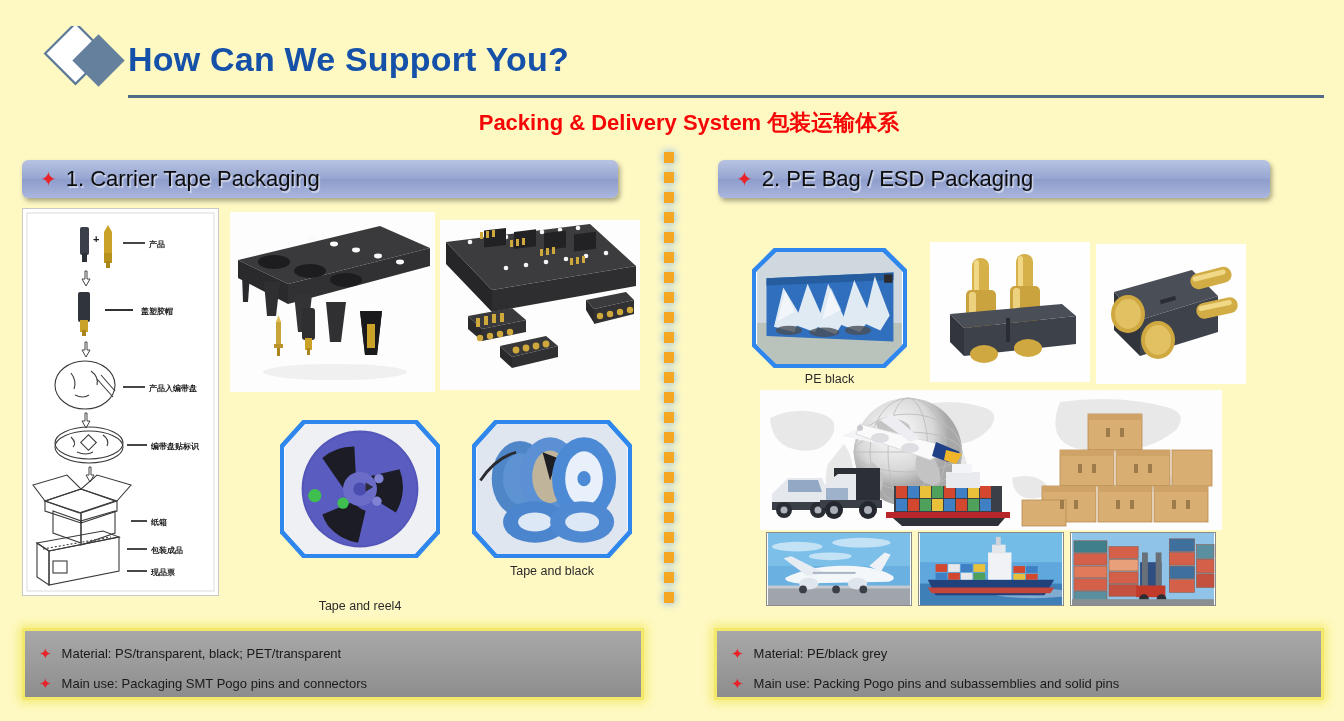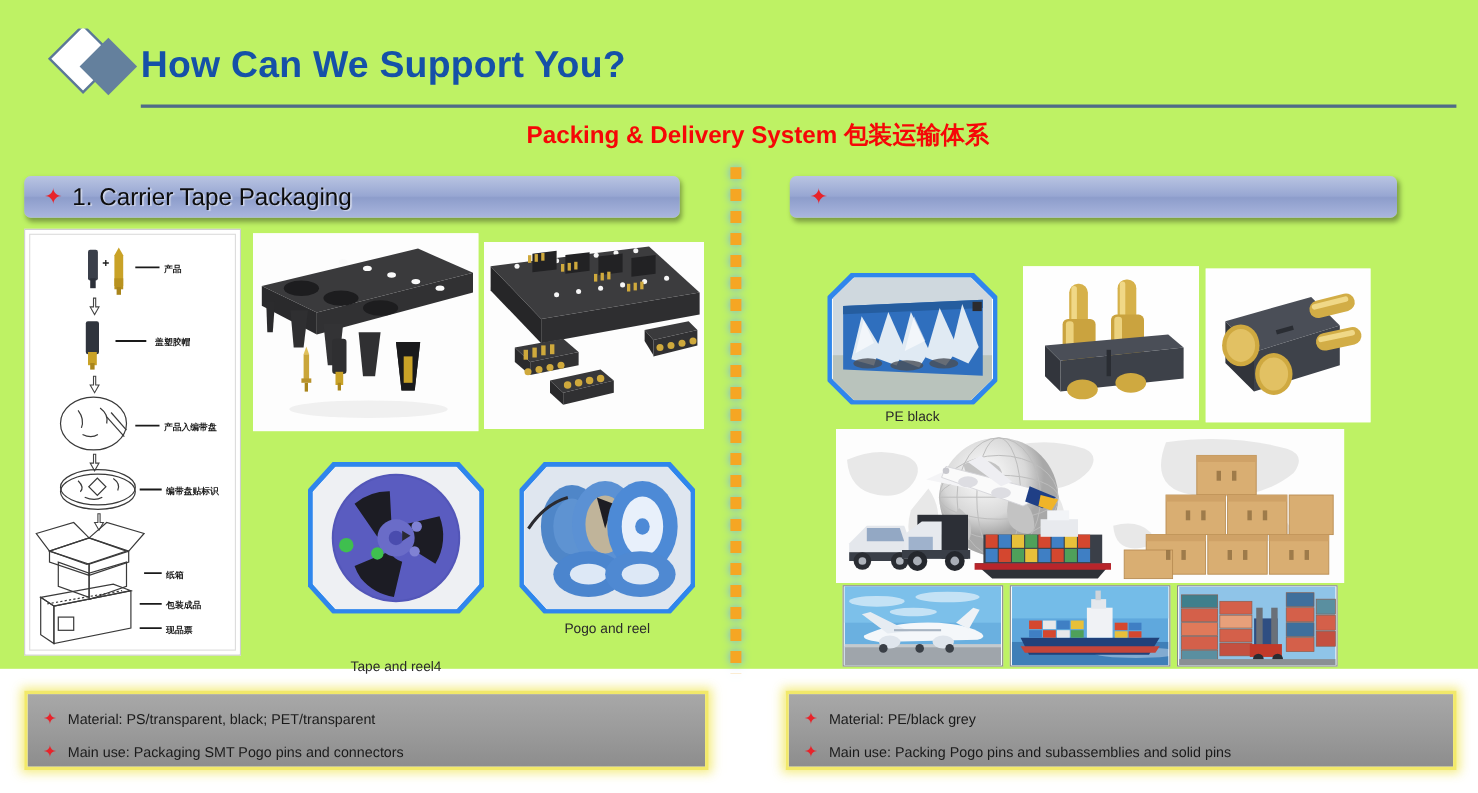--- a/index.html
+++ b/index.html
@@ -2,21 +2,21 @@
 <html><head>
 <meta charset="utf-8">
 <style>
   * { box-sizing: border-box; margin: 0; padding: 0; }
   html, body {
     width: 1344px; height: 721px;
     background: #ffffff;
     font-family: "Liberation Sans", sans-serif;
     overflow: hidden;
   }
-  .slide { position: relative; width: 1344px; height: 608px; background: #bef264; }
+  .slide { position: relative; width: 1344px; height: 721px; background: #fef9c3; }
 
   
   .logo-mark { position: absolute; left: 42px; top: 26px; width: 92px; height: 74px; }
   .logo-mark svg { display: block; }
   .page-title {
     position: absolute; left: 128px; top: 40px;
     font-size: 34px; font-weight: bold; color: #1551a8;
     letter-spacing: 0.2px;
     font-family: "Liberation Sans", sans-serif;
   }
@@ -122,20 +122,21 @@
   <div class="subtitle">
     <span>Packing &amp; Delivery System </span><span class="cn">包装运输体系</span>
   </div>
 
   <div class="sec-bar left">
     <span class="dia">✦</span>
     <span class="txt">1. Carrier Tape Packaging</span>
   </div>
   <div class="sec-bar right">
     <span class="dia">✦</span>
+    <span class="txt">2. PE Bag / ESD Packaging</span>
   </div>
 
   <div class="divider"></div>
 
   <div class="panel left">
 
     <div class="flow-box">
       <svg width="195" height="386" viewBox="0 0 195 386">
         <rect x="0" y="0" width="195" height="386" fill="#ffffff"></rect>
         <rect x="4" y="4" width="187" height="378" fill="none" stroke="#dcdcdc" stroke-width="1"></rect>
@@ -394,21 +395,21 @@
 
           <ellipse cx="62" cy="104" rx="34" ry="22" fill="#4b85ce"></ellipse>
           <ellipse cx="62" cy="104" rx="18" ry="10" fill="#dde8f6"></ellipse>
           <ellipse cx="112" cy="104" rx="34" ry="22" fill="#4f89d2"></ellipse>
           <ellipse cx="112" cy="104" rx="18" ry="10" fill="#dde8f6"></ellipse>
 
           <path d="M4 60 q16 -24 38 -30" stroke="#2a2a30" stroke-width="3" fill="none"></path>
         </svg>
       </div>
     </div>
-    <div class="cap" style="left:450px; top:356px; width:160px;">Pogo and reel</div>
+    <div class="cap" style="left:450px; top:356px; width:160px;">Tape and black</div>
   </div>
 
   <div class="panel right">
 
     <div class="oct" style="left:34px; top:40px; width:155px; height:120px;">
       <div class="inner-oct">
         <svg viewBox="0 0 155 120" style="width:100%;height:100%;display:block;">
           <rect width="155" height="120" fill="#cfd8de"></rect>
           <rect y="76" width="155" height="44" fill="#b9c3bc"></rect>
 

